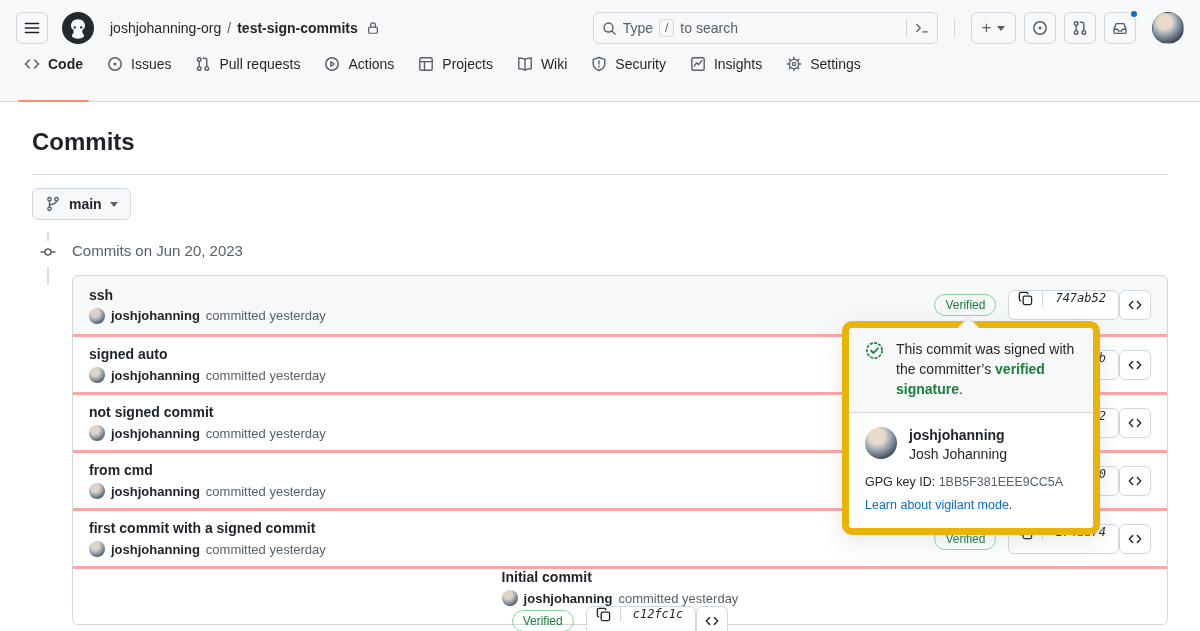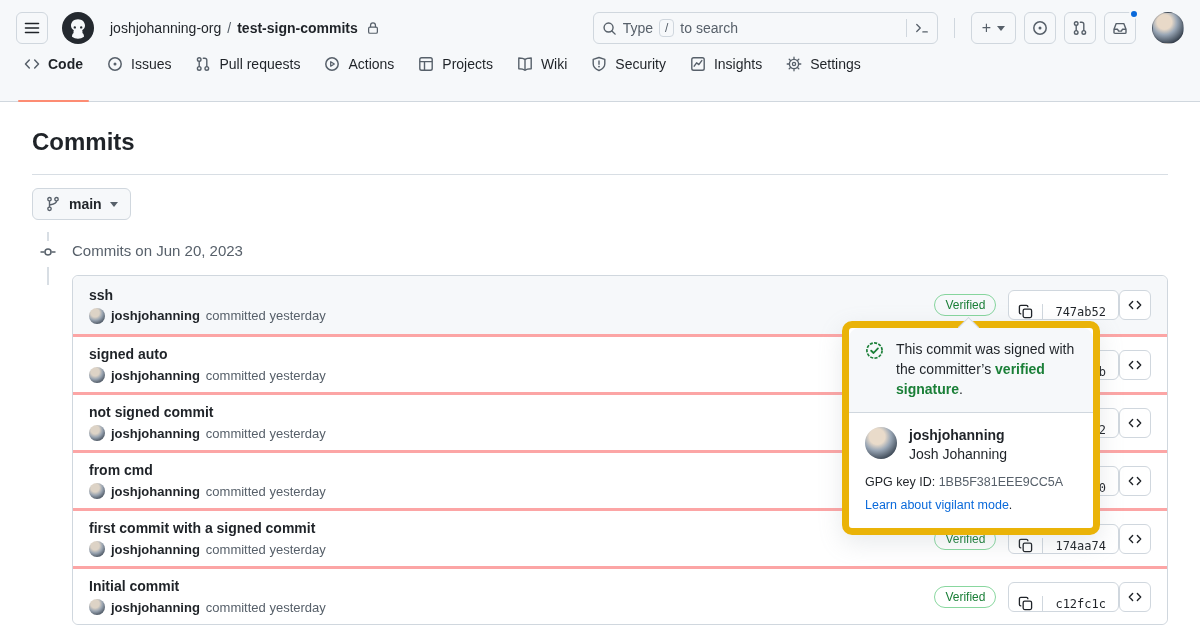--- a/index.html
+++ b/index.html
@@ -53,31 +53,31 @@
   .tl-node { position:absolute; left:8px; top:4px; color:#57606a; }
   .tl-line-top { position:absolute; left:15px; top:-8px; width:2px; height:9px; background:#d8dee4; }
   .tl-line-bot { position:absolute; left:15px; top:27px; width:2px; height:18px; background:#d8dee4; }
   .date-heading { font-size:15px; color:#57606a; padding-top:2px; }
 
   .commit-list { margin-left:40px; margin-top:16px; border:1px solid #d0d7de; border-radius:6px; background:#fff; }
   .commit-row { height:58px; display:flex; align-items:center; justify-content:space-between; padding:0 16px; background:#fff; }
   .commit-row + .commit-row { border-top:3px solid #fca5a5; }
   .commit-row.hovered { background:#f6f8fa; }
   .commit-row:first-child { border-radius:6px 6px 0 0; }
-  .commit-row:last-child { border-radius:0 0 6px 6px; }
+  .commit-row:last-child { border-radius:0 0 6px 6px;flex-direction:column; }
   .commit-title { font-size:14px; font-weight:600; color:#1f2328; display:block; }
   .commit-meta { margin-top:5px; display:flex; align-items:center; gap:6px; font-size:13px; color:#57606a; }
   .mini-avatar { width:16px; height:16px; border-radius:50%;
                  background:radial-gradient(circle at 38% 30%, #ddd3c6 0 28%, #98a3b0 50%, #46505c 80%); }
   .commit-author { font-weight:700; color:#1f2328; }
   .commit-actions { display:flex; align-items:center; }
   .v-badge { height:22px; display:flex; align-items:center; padding:0 10px; margin-right:12px; border-radius:999px;
              border:1px solid rgba(74,194,107,.65); color:#1a7f37; font-size:12px; background:transparent; cursor:pointer; }
   .v-badge:empty { display:none; }
-  .hash-group { display:flex; align-items:flex-end; height:30px; border:1px solid #d0d7de; border-radius:6px; overflow:hidden; background:#fff; }
+  .hash-group { display:flex; align-items:flex-start; height:30px; border:1px solid #d0d7de; border-radius:6px; overflow:hidden; background:#fff;font-style:italic; }
   .copy-btn { width:34px; display:flex; align-items:center; justify-content:center; border:none; border-right:1px solid #d0d7de;
               background:transparent; color:#1f2328; cursor:pointer; }
   .sha { min-width:74px; padding:0 12px; display:flex; align-items:center; justify-content:flex-end;
          font-family:"DejaVu Sans Mono", monospace; font-size:12px; color:#1f2328; }
   .code-btn { width:32px; height:30px; border:1px solid #d0d7de; border-radius:6px; background:#fff; color:#1f2328;
               display:flex; align-items:center; justify-content:center; cursor:pointer; }
 
   
   .popover { position:absolute; left:842px; top:321px; width:258px; background:#fff; border:7px solid #eab308;
              border-radius:10px; box-shadow:0 8px 24px rgba(140,149,159,.2); z-index:20; }

